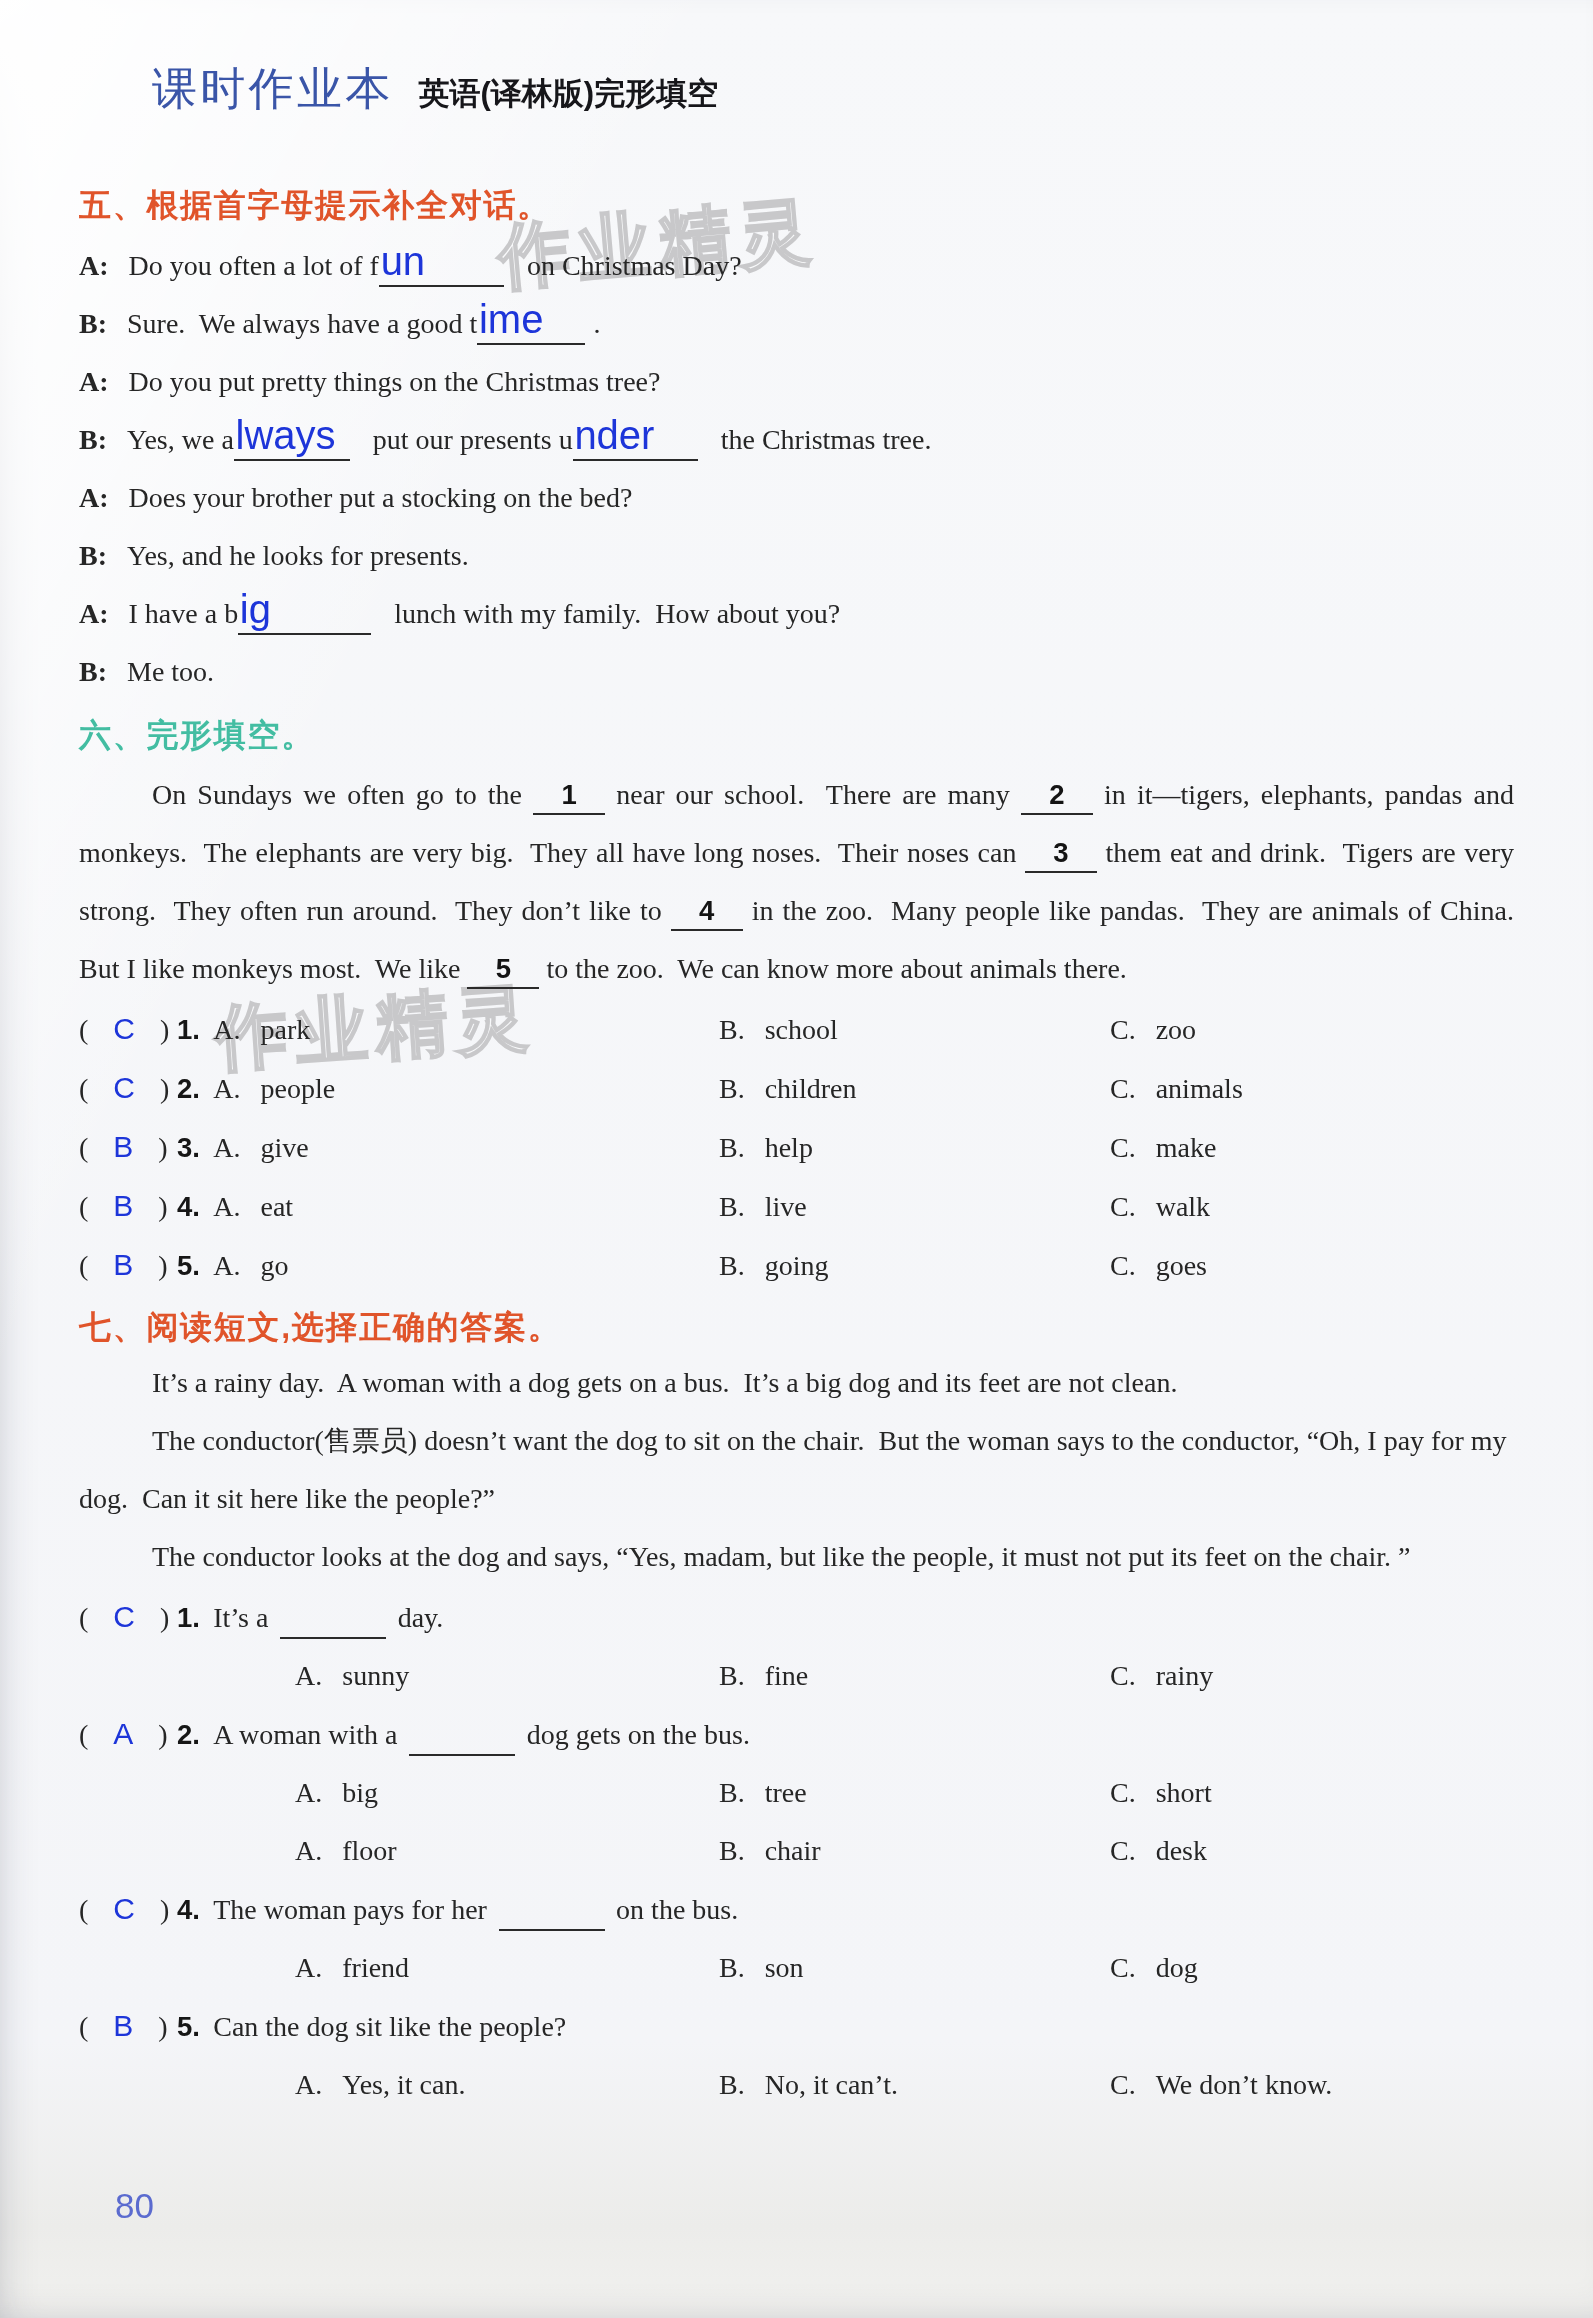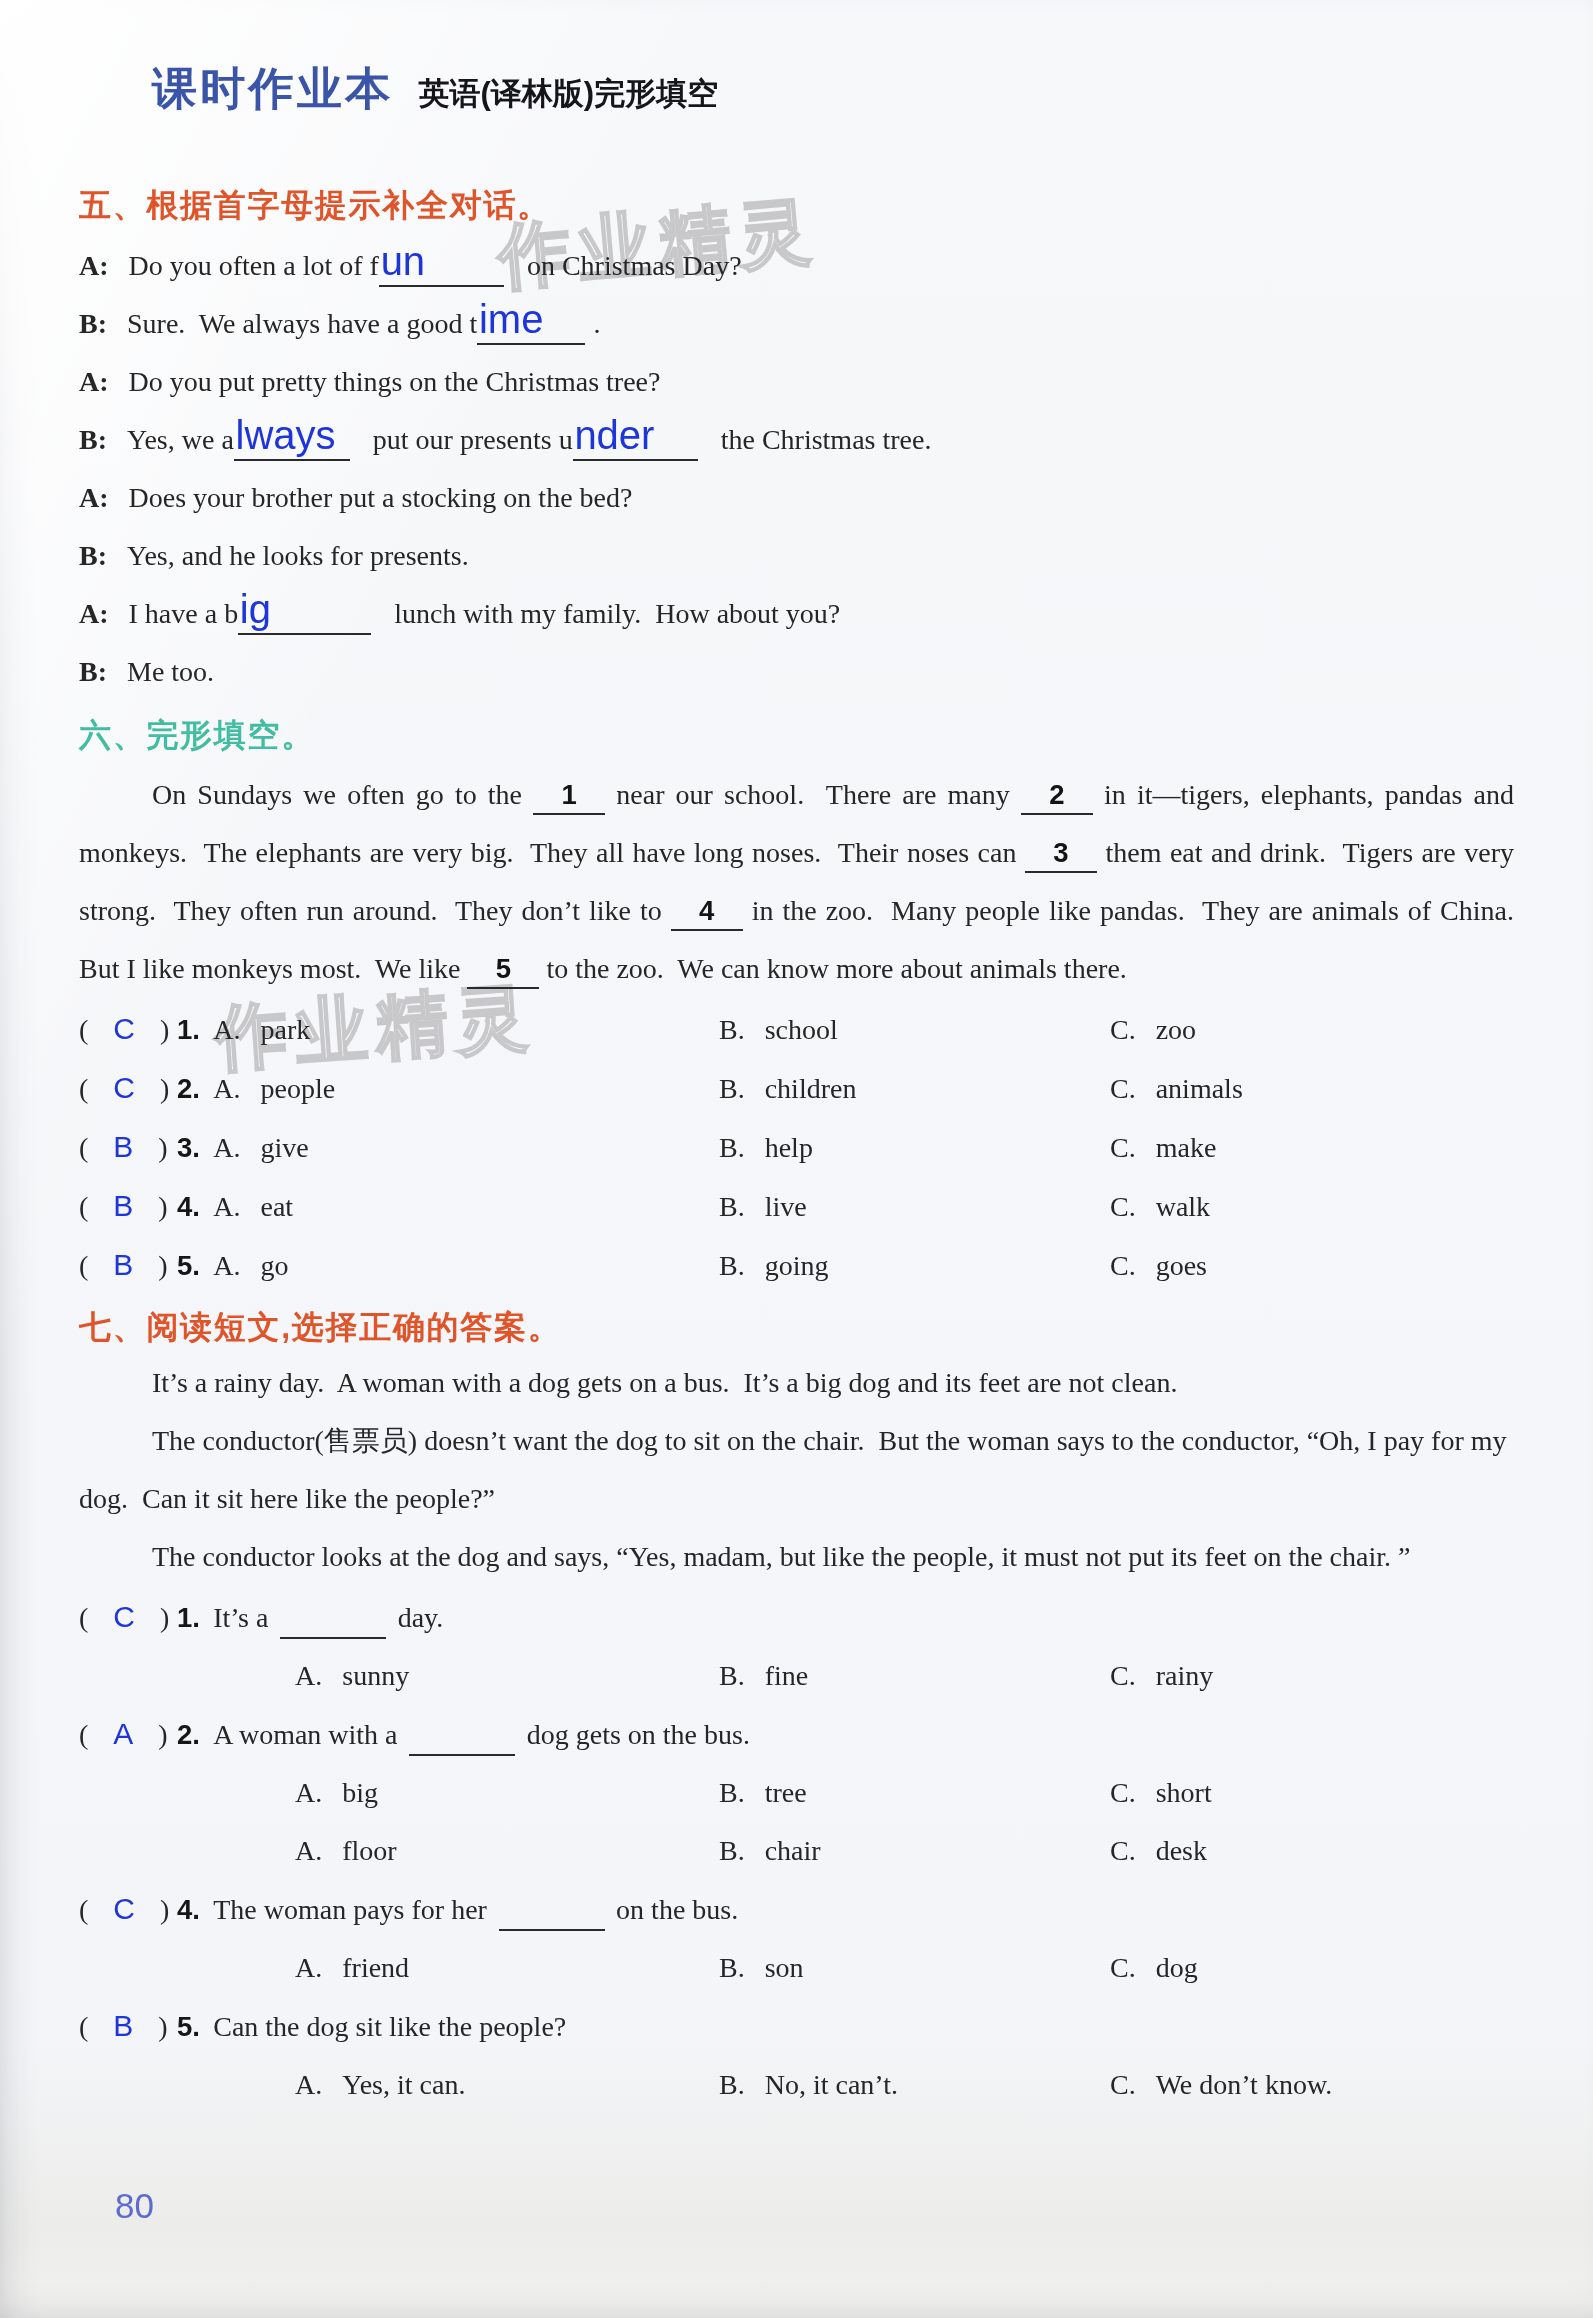--- a/index.html
+++ b/index.html
@@ -10,21 +10,21 @@
     font-family:"Liberation Serif","DejaVu Serif",serif;
     font-size:28px;color:#262626;overflow:hidden;
   }
   .page::before{
     content:"";position:absolute;inset:0;pointer-events:none;
     background:linear-gradient(118deg,#ffffff 0%,rgba(255,255,255,0) 26%);
   }
   .content{position:relative;padding:65px 79px 0 79px;line-height:58px;}
   
   .brandrow{display:flex;align-items:baseline;gap:25px;margin-left:73px;line-height:48px;}
-  .brand{font-family:"Liberation Sans","DejaVu Sans",sans-serif;font-weight:700;font-size:45px;
+  .brand{font-family:"Liberation Sans","DejaVu Sans",sans-serif;font-weight:400;font-size:45px;
          color:#3a55a8;letter-spacing:3.3px;text-align:center;}
   .subtitle{font-family:"Liberation Sans","DejaVu Sans",sans-serif;font-weight:700;font-size:31px;color:#16161a;}
   
   .sec-title{font-family:"Liberation Sans","DejaVu Sans",sans-serif;font-weight:700;font-size:32px;
              letter-spacing:1.7px;line-height:38px;}
   .t-orange{color:#e0542a;}
   .t-teal{color:#43bda2;}
   .s5-title{margin-top:68px;}
   .s6-title{margin-top:15px;}
   .s7-title{margin-top:13.3px;}

